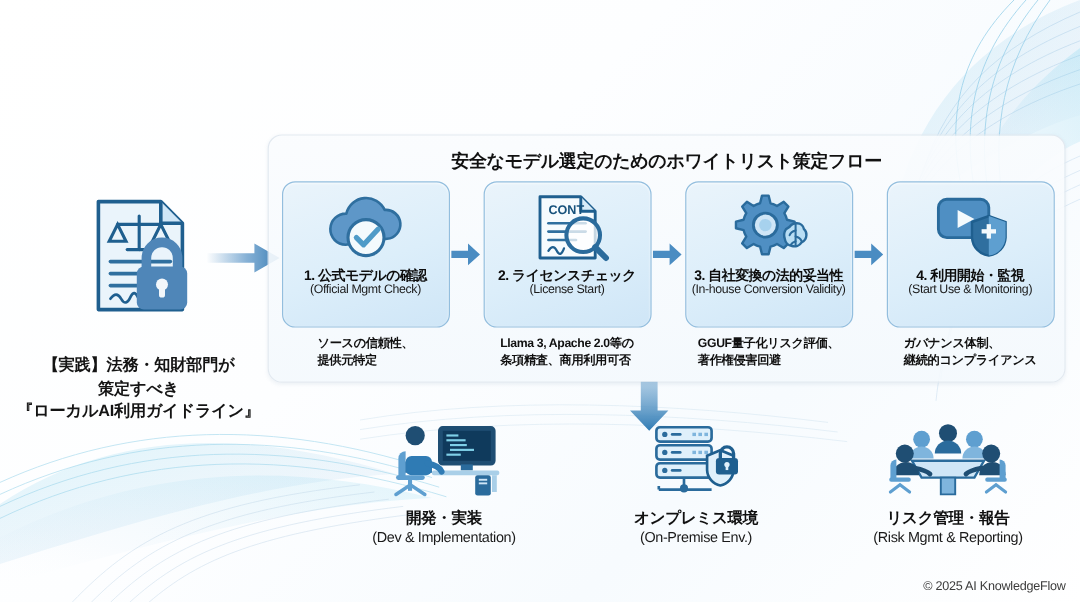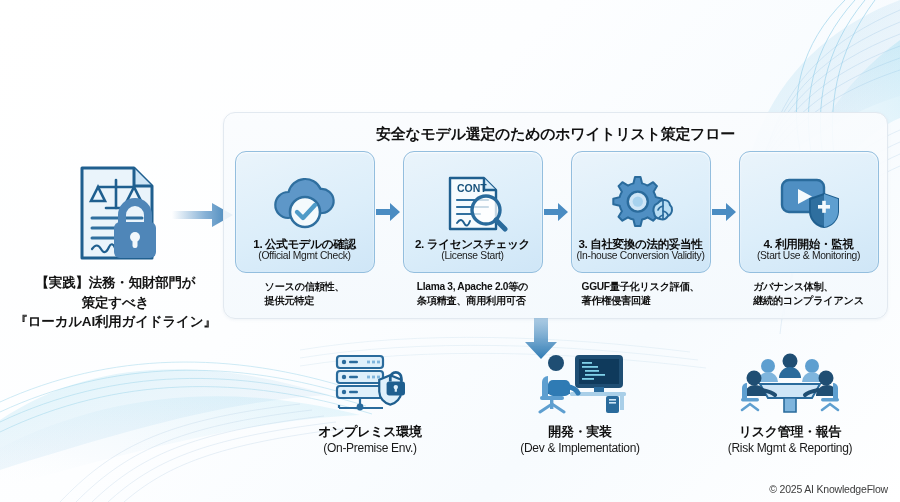--- a/index.html
+++ b/index.html
@@ -17,21 +17,21 @@
   }
   .bg-waves { position: absolute; inset: 0; pointer-events: none; }
 
   
   .left-block {
     position: absolute; left: 8px; top: 150px;
     width: 215px; text-align: center;
   }
   .left-icon { height: 120px; display:flex; align-items:center; justify-content:center; }
   .left-caption {
-    margin-top: 3px;
+    margin-top: 24px;
     font-size: 13.5px; font-weight: bold; color: #141414;
     line-height: 1.45; letter-spacing: -0.2px;
   }
   .left-caption div { white-space: nowrap; }
 
   
   .arrow-in { position: absolute; left: 172px; top: 200px; width: 62px; height: 30px; }
 
   
   .panel {
@@ -54,21 +54,21 @@
     display: flex; align-items: flex-start;
   }
   .card-wrap { width: 141px; display: flex; flex-direction: column; align-items: center; }
   .card {
     width: 140px; height: 122px;
     border: 1.4px solid #93bede;
     border-radius: 11px;
     background: linear-gradient(160deg,#eaf4fb 0%,#dceefa 55%,#cfe6f7 100%);
     display: flex; flex-direction: column;
     align-items: center; justify-content: flex-start;
-    padding-top: 19px;
+    padding-top: 5px;
     box-shadow: inset 0 1px 2px rgba(255,255,255,0.8);
   }
   .card-icon { height: 64px; display:flex; align-items:center; justify-content:center; }
   .card-title {
     margin-top: 2px;
     font-size: 11.6px; font-weight: bold; color: #0d0d0d;
     line-height: 1.15; text-align: center; letter-spacing: -0.4px;
     white-space: nowrap;
   }
   .card-sub {
@@ -361,63 +361,20 @@
         <stop offset="100%" stop-color="#2f7bb4" stop-opacity="1"></stop>
       </linearGradient>
     </defs>
     <path d="M11 0 H25 V24 H34 L18 41 L2 24 H11 Z" fill="url(#dgrad)"></path>
   </svg>
 
   <div class="bottom-row">
 
     <div class="bottom-item">
       <div class="bottom-icon">
-        <svg width="86" height="62" viewBox="0 0 86 62">
-          <g fill="#dff0fb" stroke="#2a6b9c" stroke-width="2.2">
-            <rect x="10" y="4" width="46" height="12" rx="3"></rect>
-            <rect x="10" y="19" width="46" height="12" rx="3"></rect>
-            <rect x="10" y="34" width="46" height="12" rx="3"></rect>
-          </g>
-          <g fill="#2a6b9c">
-            <circle cx="17" cy="10" r="2.2"></circle>
-              <rect x="22" y="8.8" width="9" height="2.4" rx="1.2"></rect>
-            <circle cx="17" cy="25" r="2.2"></circle>
-              <rect x="22" y="23.8" width="9" height="2.4" rx="1.2"></rect>
-            <circle cx="17" cy="40" r="2.2"></circle>
-              <rect x="22" y="38.8" width="9" height="2.4" rx="1.2"></rect>
-          </g>
-          <g fill="#7fb5dd">
-            <rect x="40" y="8.6" width="3" height="2.8"></rect>
-              <rect x="45" y="8.6" width="3" height="2.8"></rect>
-            <rect x="50" y="8.6" width="3" height="2.8"></rect>
-            <rect x="40" y="23.6" width="3" height="2.8"></rect>
-              <rect x="45" y="23.6" width="3" height="2.8"></rect>
-            <rect x="50" y="23.6" width="3" height="2.8"></rect>
-          </g>
-          <g stroke="#2a6b9c" stroke-width="2.2" fill="none">
-            <line x1="33" y1="46" x2="33" y2="53"></line>
-            <line x1="12" y1="56" x2="56" y2="56"></line>
-            <line x1="12" y1="53" x2="12" y2="56"></line>
-          </g>
-          <circle cx="33" cy="55" r="3.4" fill="#2a6b9c"></circle>
-          <path d="M62 22 l12 -5 l12 5 v13 a15 15 0 0 1 -12 14 a15 15 0 0 1 -12 -14 Z" transform="translate(-14,2) scale(0.92) translate(10,6)" fill="#dff0fb" stroke="#1f5f8f" stroke-width="2.4"></path>
-          <g transform="translate(-14,2) scale(0.92) translate(10,6)">
-            <path d="M74 24 v-4 a6 6 0 0 1 12 0 v4" fill="none" stroke="#1f5f8f" stroke-width="3"></path>
-            <rect x="70" y="24" width="20" height="15" rx="3" fill="#1f5f8f"></rect>
-            <circle cx="80" cy="30" r="2.4" fill="#dff0fb"></circle>
-            <rect x="78.8" y="30" width="2.4" height="5" fill="#dff0fb"></rect>
-          </g>
-        </svg>
-      </div>
-      <div class="bottom-title">オンプレミス環境</div>
-      <div class="bottom-sub">(On-Premise Env.)</div>
-    </div>
-
-    <div class="bottom-item">
-      <div class="bottom-icon">
         <svg width="96" height="62" viewBox="0 0 96 62">
 
           <rect x="44" y="4" width="46" height="31" rx="3" fill="#1f4e73" stroke="#1f4e73" stroke-width="2"></rect>
           <rect x="47" y="7" width="40" height="25" fill="#0f3a5c"></rect>
           <g fill="#7fd0e8">
             <rect x="50" y="10" width="10" height="1.8"></rect>
               <rect x="50" y="14" width="16" height="1.8"></rect>
             <rect x="53" y="18" width="14" height="1.8"></rect>
               <rect x="53" y="22" width="20" height="1.8"></rect>
             <rect x="50" y="26" width="12" height="1.8"></rect>
@@ -443,20 +400,63 @@
           <rect x="18" y="48" width="3.4" height="9" fill="#5e9fd0"></rect>
           <path d="M8 60 L20 52 L32 60" stroke="#5e9fd0" stroke-width="3" fill="none" stroke-linecap="round"></path>
         </svg>
       </div>
       <div class="bottom-title">開発・実装</div>
       <div class="bottom-sub">(Dev &amp; Implementation)</div>
     </div>
 
     <div class="bottom-item">
       <div class="bottom-icon">
+        <svg width="86" height="62" viewBox="0 0 86 62">
+          <g fill="#dff0fb" stroke="#2a6b9c" stroke-width="2.2">
+            <rect x="10" y="4" width="46" height="12" rx="3"></rect>
+            <rect x="10" y="19" width="46" height="12" rx="3"></rect>
+            <rect x="10" y="34" width="46" height="12" rx="3"></rect>
+          </g>
+          <g fill="#2a6b9c">
+            <circle cx="17" cy="10" r="2.2"></circle>
+              <rect x="22" y="8.8" width="9" height="2.4" rx="1.2"></rect>
+            <circle cx="17" cy="25" r="2.2"></circle>
+              <rect x="22" y="23.8" width="9" height="2.4" rx="1.2"></rect>
+            <circle cx="17" cy="40" r="2.2"></circle>
+              <rect x="22" y="38.8" width="9" height="2.4" rx="1.2"></rect>
+          </g>
+          <g fill="#7fb5dd">
+            <rect x="40" y="8.6" width="3" height="2.8"></rect>
+              <rect x="45" y="8.6" width="3" height="2.8"></rect>
+            <rect x="50" y="8.6" width="3" height="2.8"></rect>
+            <rect x="40" y="23.6" width="3" height="2.8"></rect>
+              <rect x="45" y="23.6" width="3" height="2.8"></rect>
+            <rect x="50" y="23.6" width="3" height="2.8"></rect>
+          </g>
+          <g stroke="#2a6b9c" stroke-width="2.2" fill="none">
+            <line x1="33" y1="46" x2="33" y2="53"></line>
+            <line x1="12" y1="56" x2="56" y2="56"></line>
+            <line x1="12" y1="53" x2="12" y2="56"></line>
+          </g>
+          <circle cx="33" cy="55" r="3.4" fill="#2a6b9c"></circle>
+          <path d="M62 22 l12 -5 l12 5 v13 a15 15 0 0 1 -12 14 a15 15 0 0 1 -12 -14 Z" transform="translate(-14,2) scale(0.92) translate(10,6)" fill="#dff0fb" stroke="#1f5f8f" stroke-width="2.4"></path>
+          <g transform="translate(-14,2) scale(0.92) translate(10,6)">
+            <path d="M74 24 v-4 a6 6 0 0 1 12 0 v4" fill="none" stroke="#1f5f8f" stroke-width="3"></path>
+            <rect x="70" y="24" width="20" height="15" rx="3" fill="#1f5f8f"></rect>
+            <circle cx="80" cy="30" r="2.4" fill="#dff0fb"></circle>
+            <rect x="78.8" y="30" width="2.4" height="5" fill="#dff0fb"></rect>
+          </g>
+        </svg>
+      </div>
+      <div class="bottom-title">オンプレミス環境</div>
+      <div class="bottom-sub">(On-Premise Env.)</div>
+    </div>
+
+    <div class="bottom-item">
+      <div class="bottom-icon">
         <svg width="104" height="62" viewBox="0 0 104 62">
 
           <circle cx="52" cy="9" r="7.5" fill="#1f4e73"></circle>
           <path d="M41 26 a11 11 0 0 1 22 0 Z" fill="#2a6b9c"></path>
 
           <circle cx="30" cy="14" r="7" fill="#5e9fd0"></circle>
           <path d="M20 30 a10 10 0 0 1 20 0 Z" fill="#7fb5dd"></path>
           <circle cx="74" cy="14" r="7" fill="#5e9fd0"></circle>
           <path d="M64 30 a10 10 0 0 1 20 0 Z" fill="#7fb5dd"></path>
 

